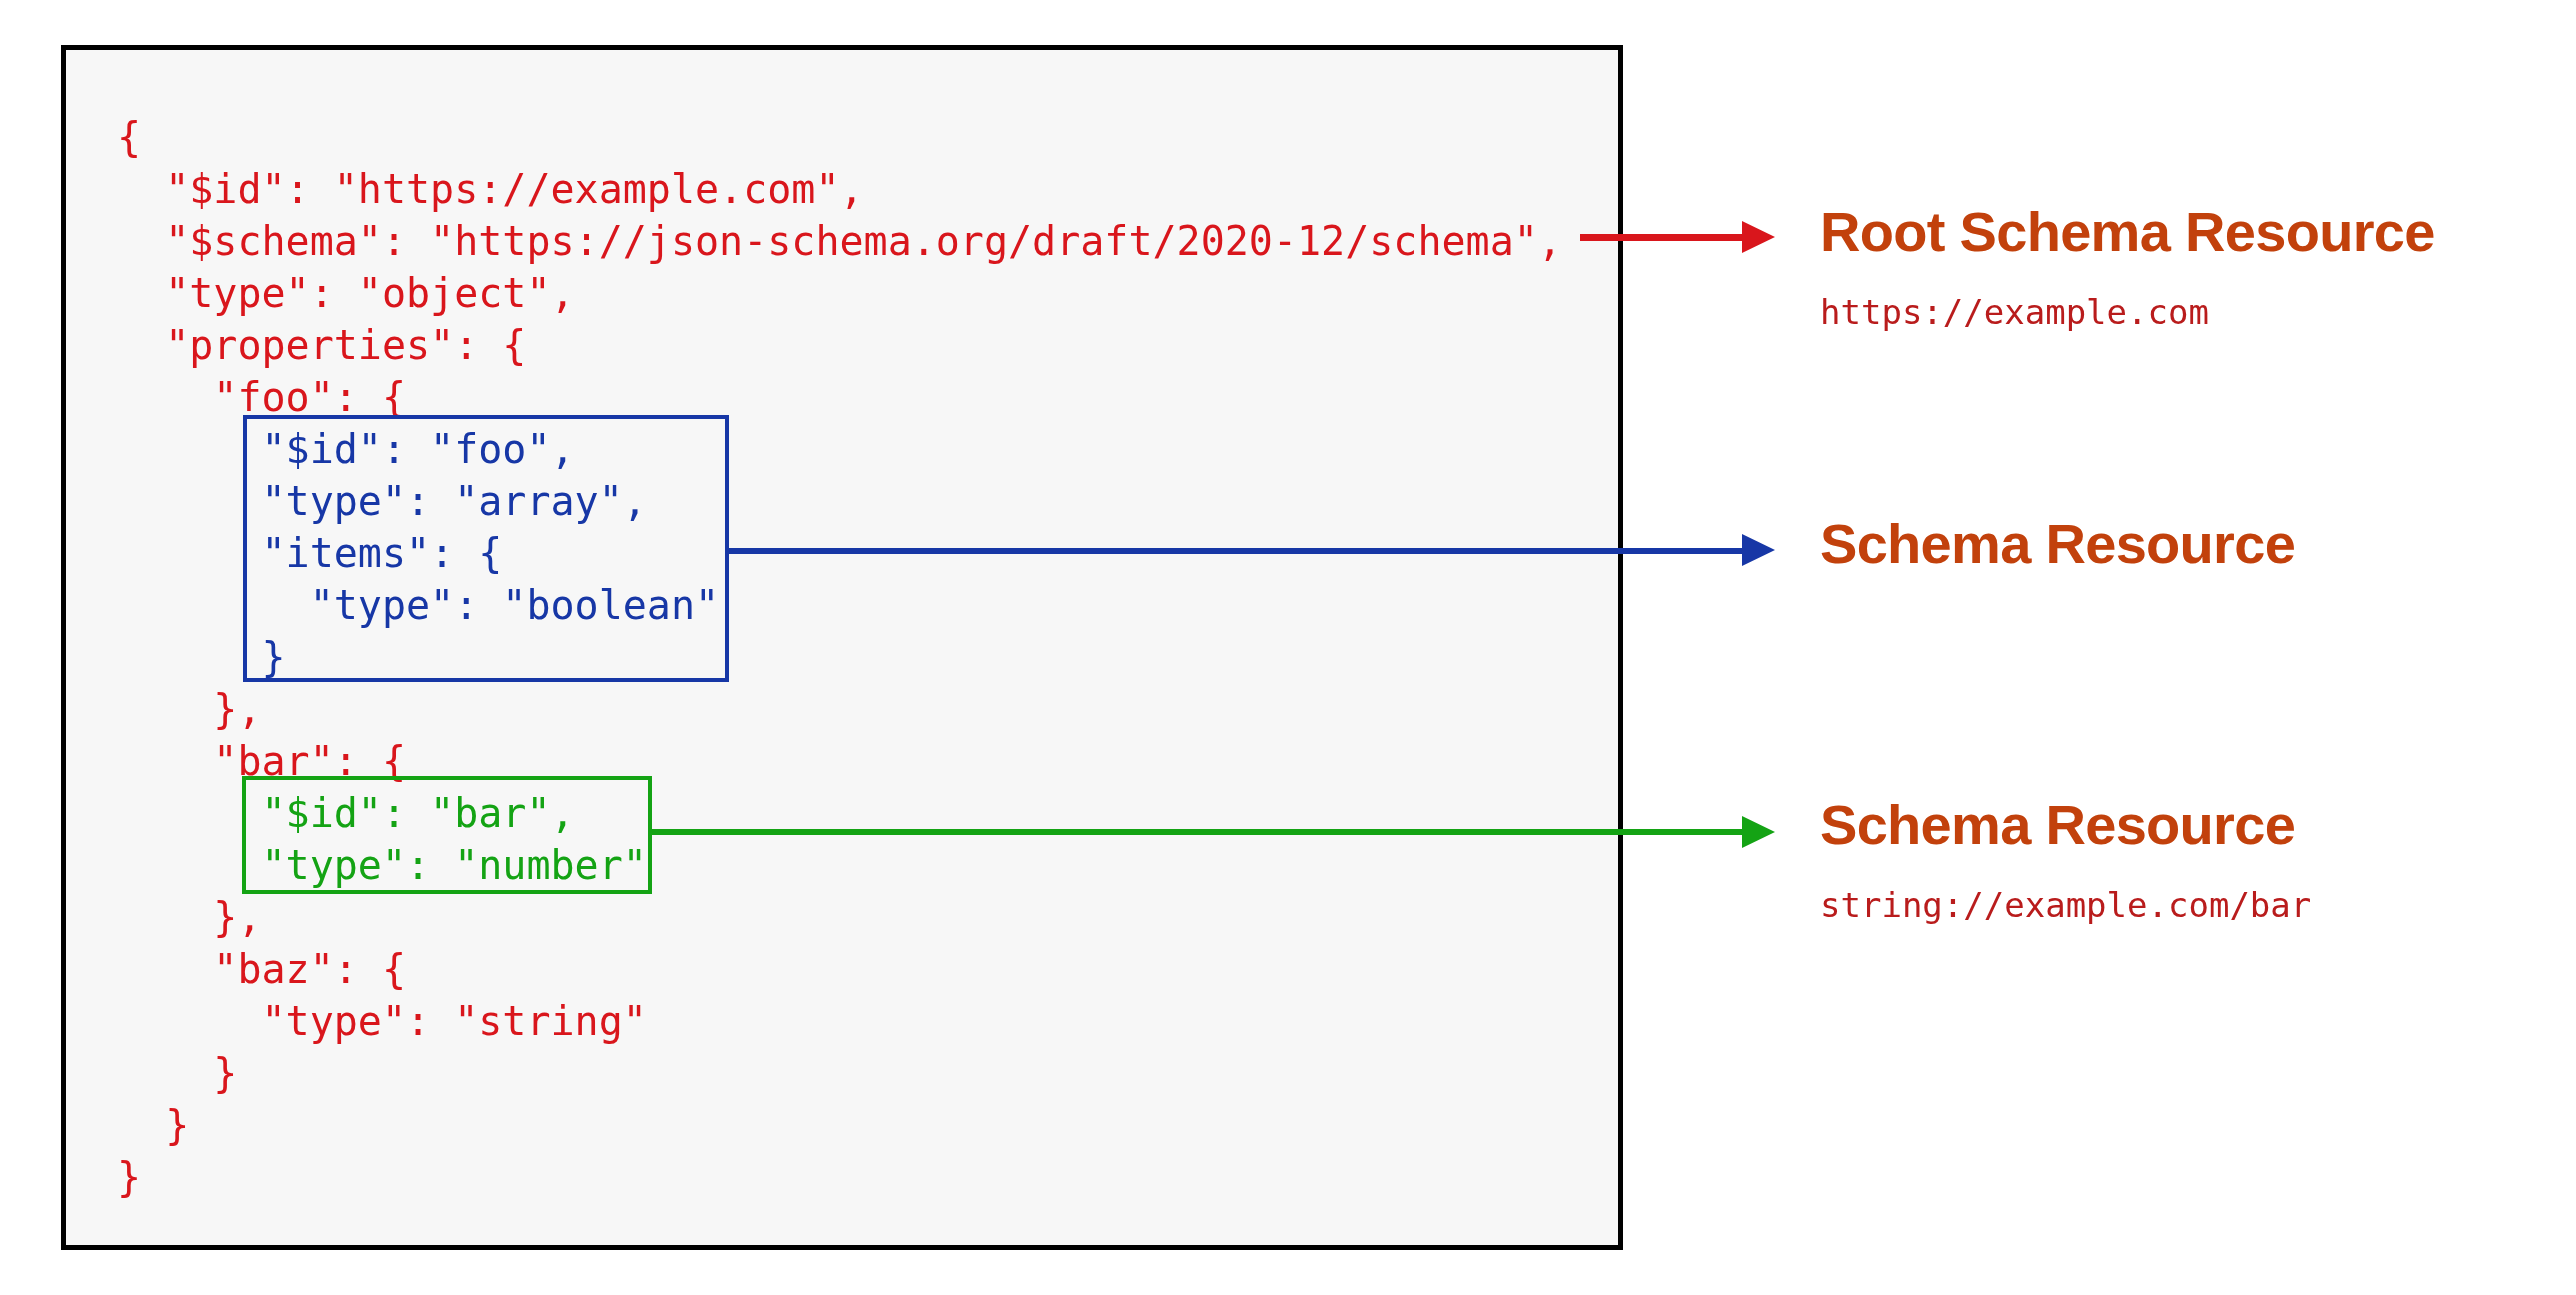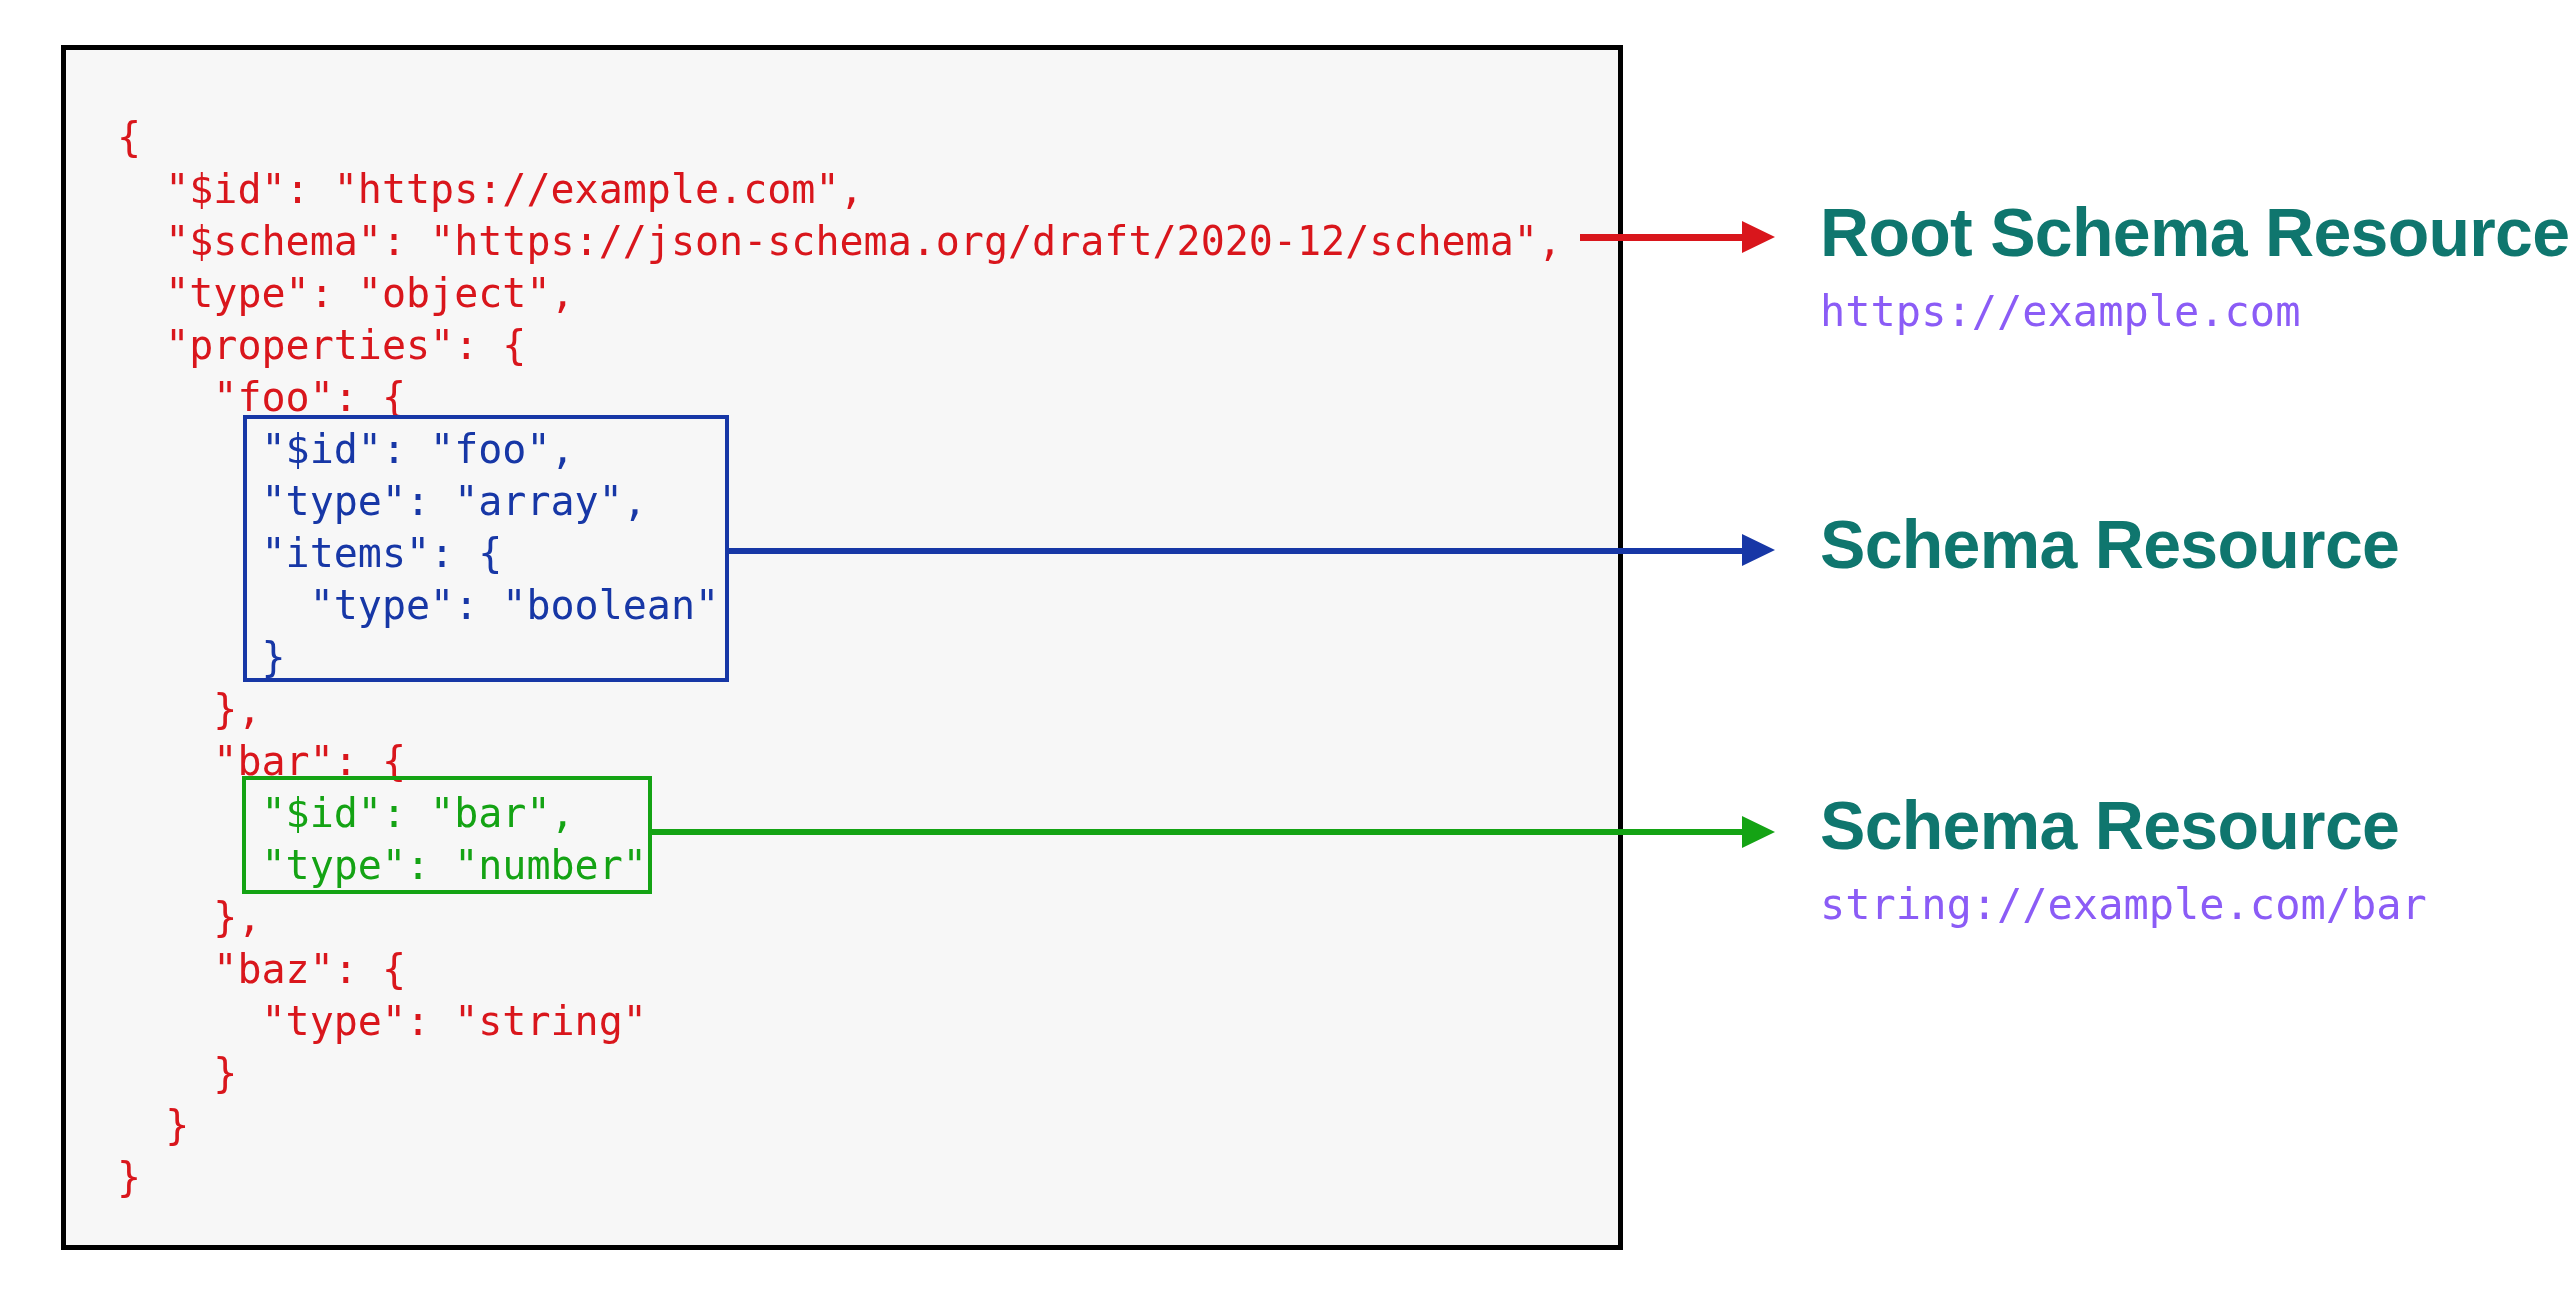--- a/index.html
+++ b/index.html
@@ -80,32 +80,32 @@
     position: absolute;
     left: 1820px;
     z-index: 2;
   }
   .annotation-root { top: 203px; }
   .annotation-foo  { top: 515px; }
   .annotation-bar  { top: 796px; }
   .annotation-title {
     font-family: "Liberation Sans", sans-serif;
     font-weight: 700;
-    font-size: 68px;
+    font-size: 56px;
     line-height: 58px;
     letter-spacing: -0.7px;
-    color: #0f766e;
+    color: #c2410c;
     white-space: nowrap;
   }
   .annotation-url {
     margin-top: 30px;
     font-family: "DejaVu Sans Mono", monospace;
-    font-size: 42px;
+    font-size: 34px;
     line-height: 42px;
-    color: #8b5cf6;
+    color: #b91c1c;
     white-space: nowrap;
   }
 </style>
 </head>
 <body>
 
 <div class="canvas">
 
   <div class="schema-box"></div>
 

